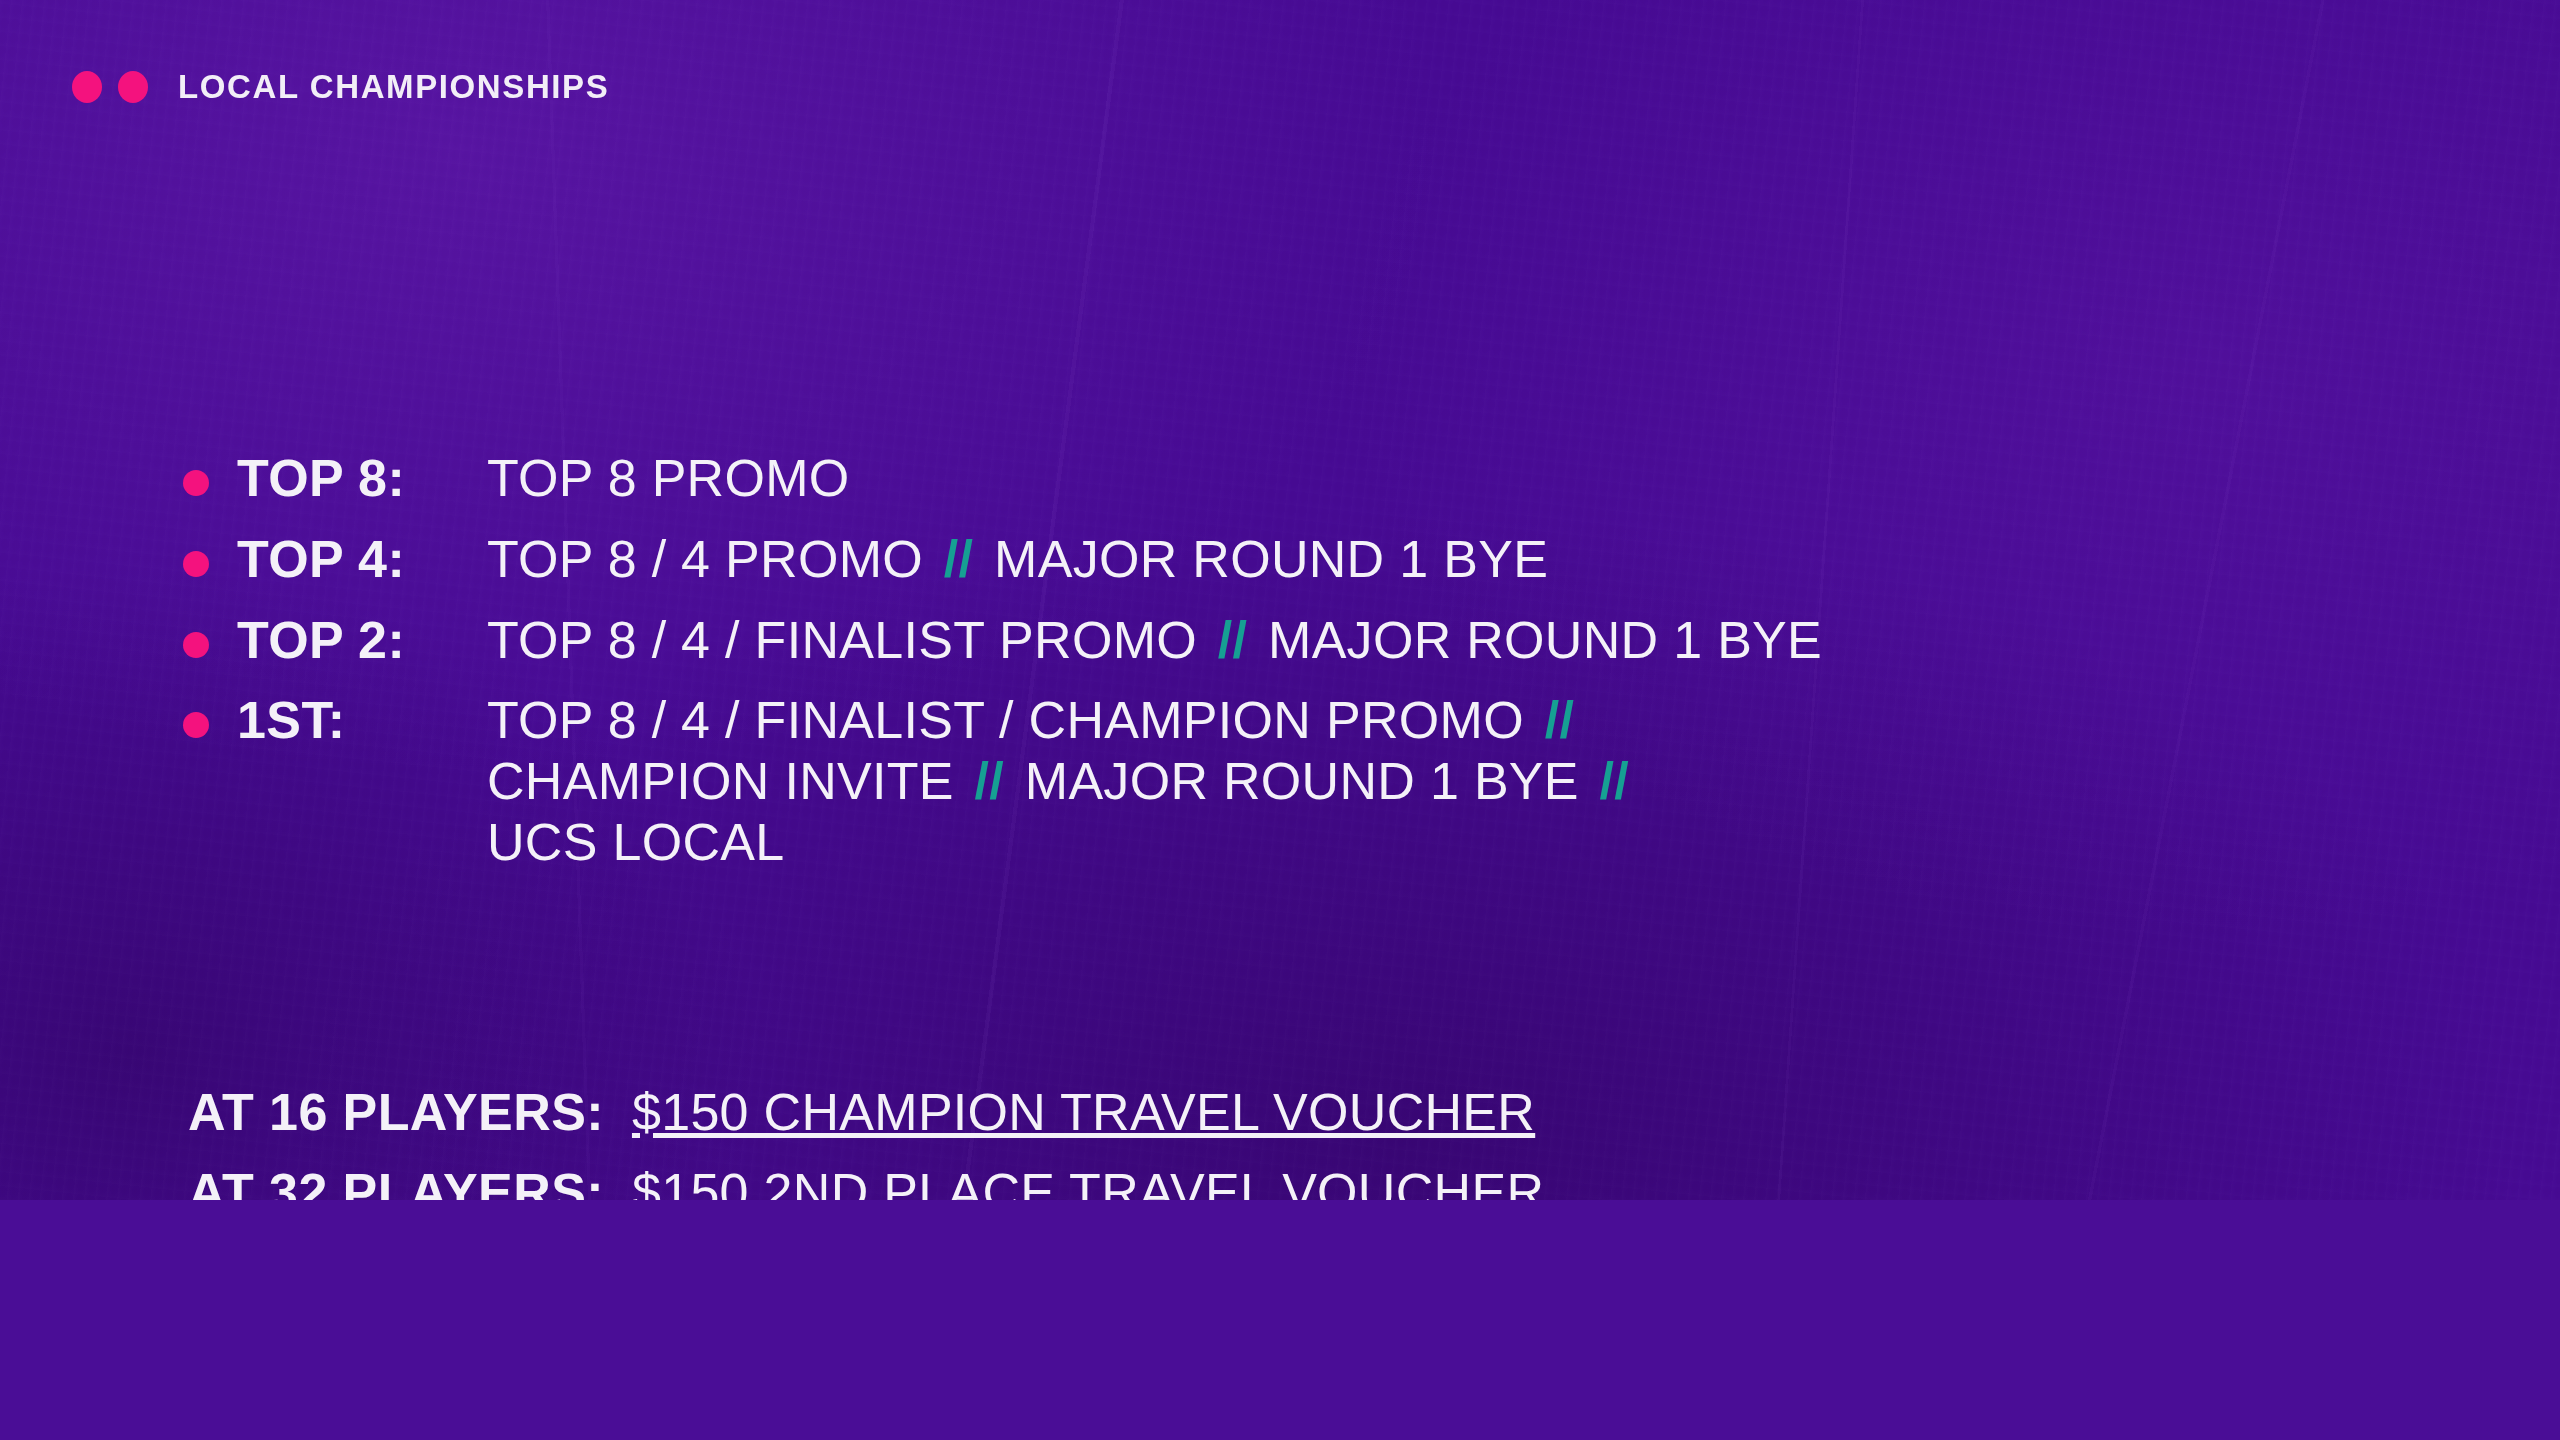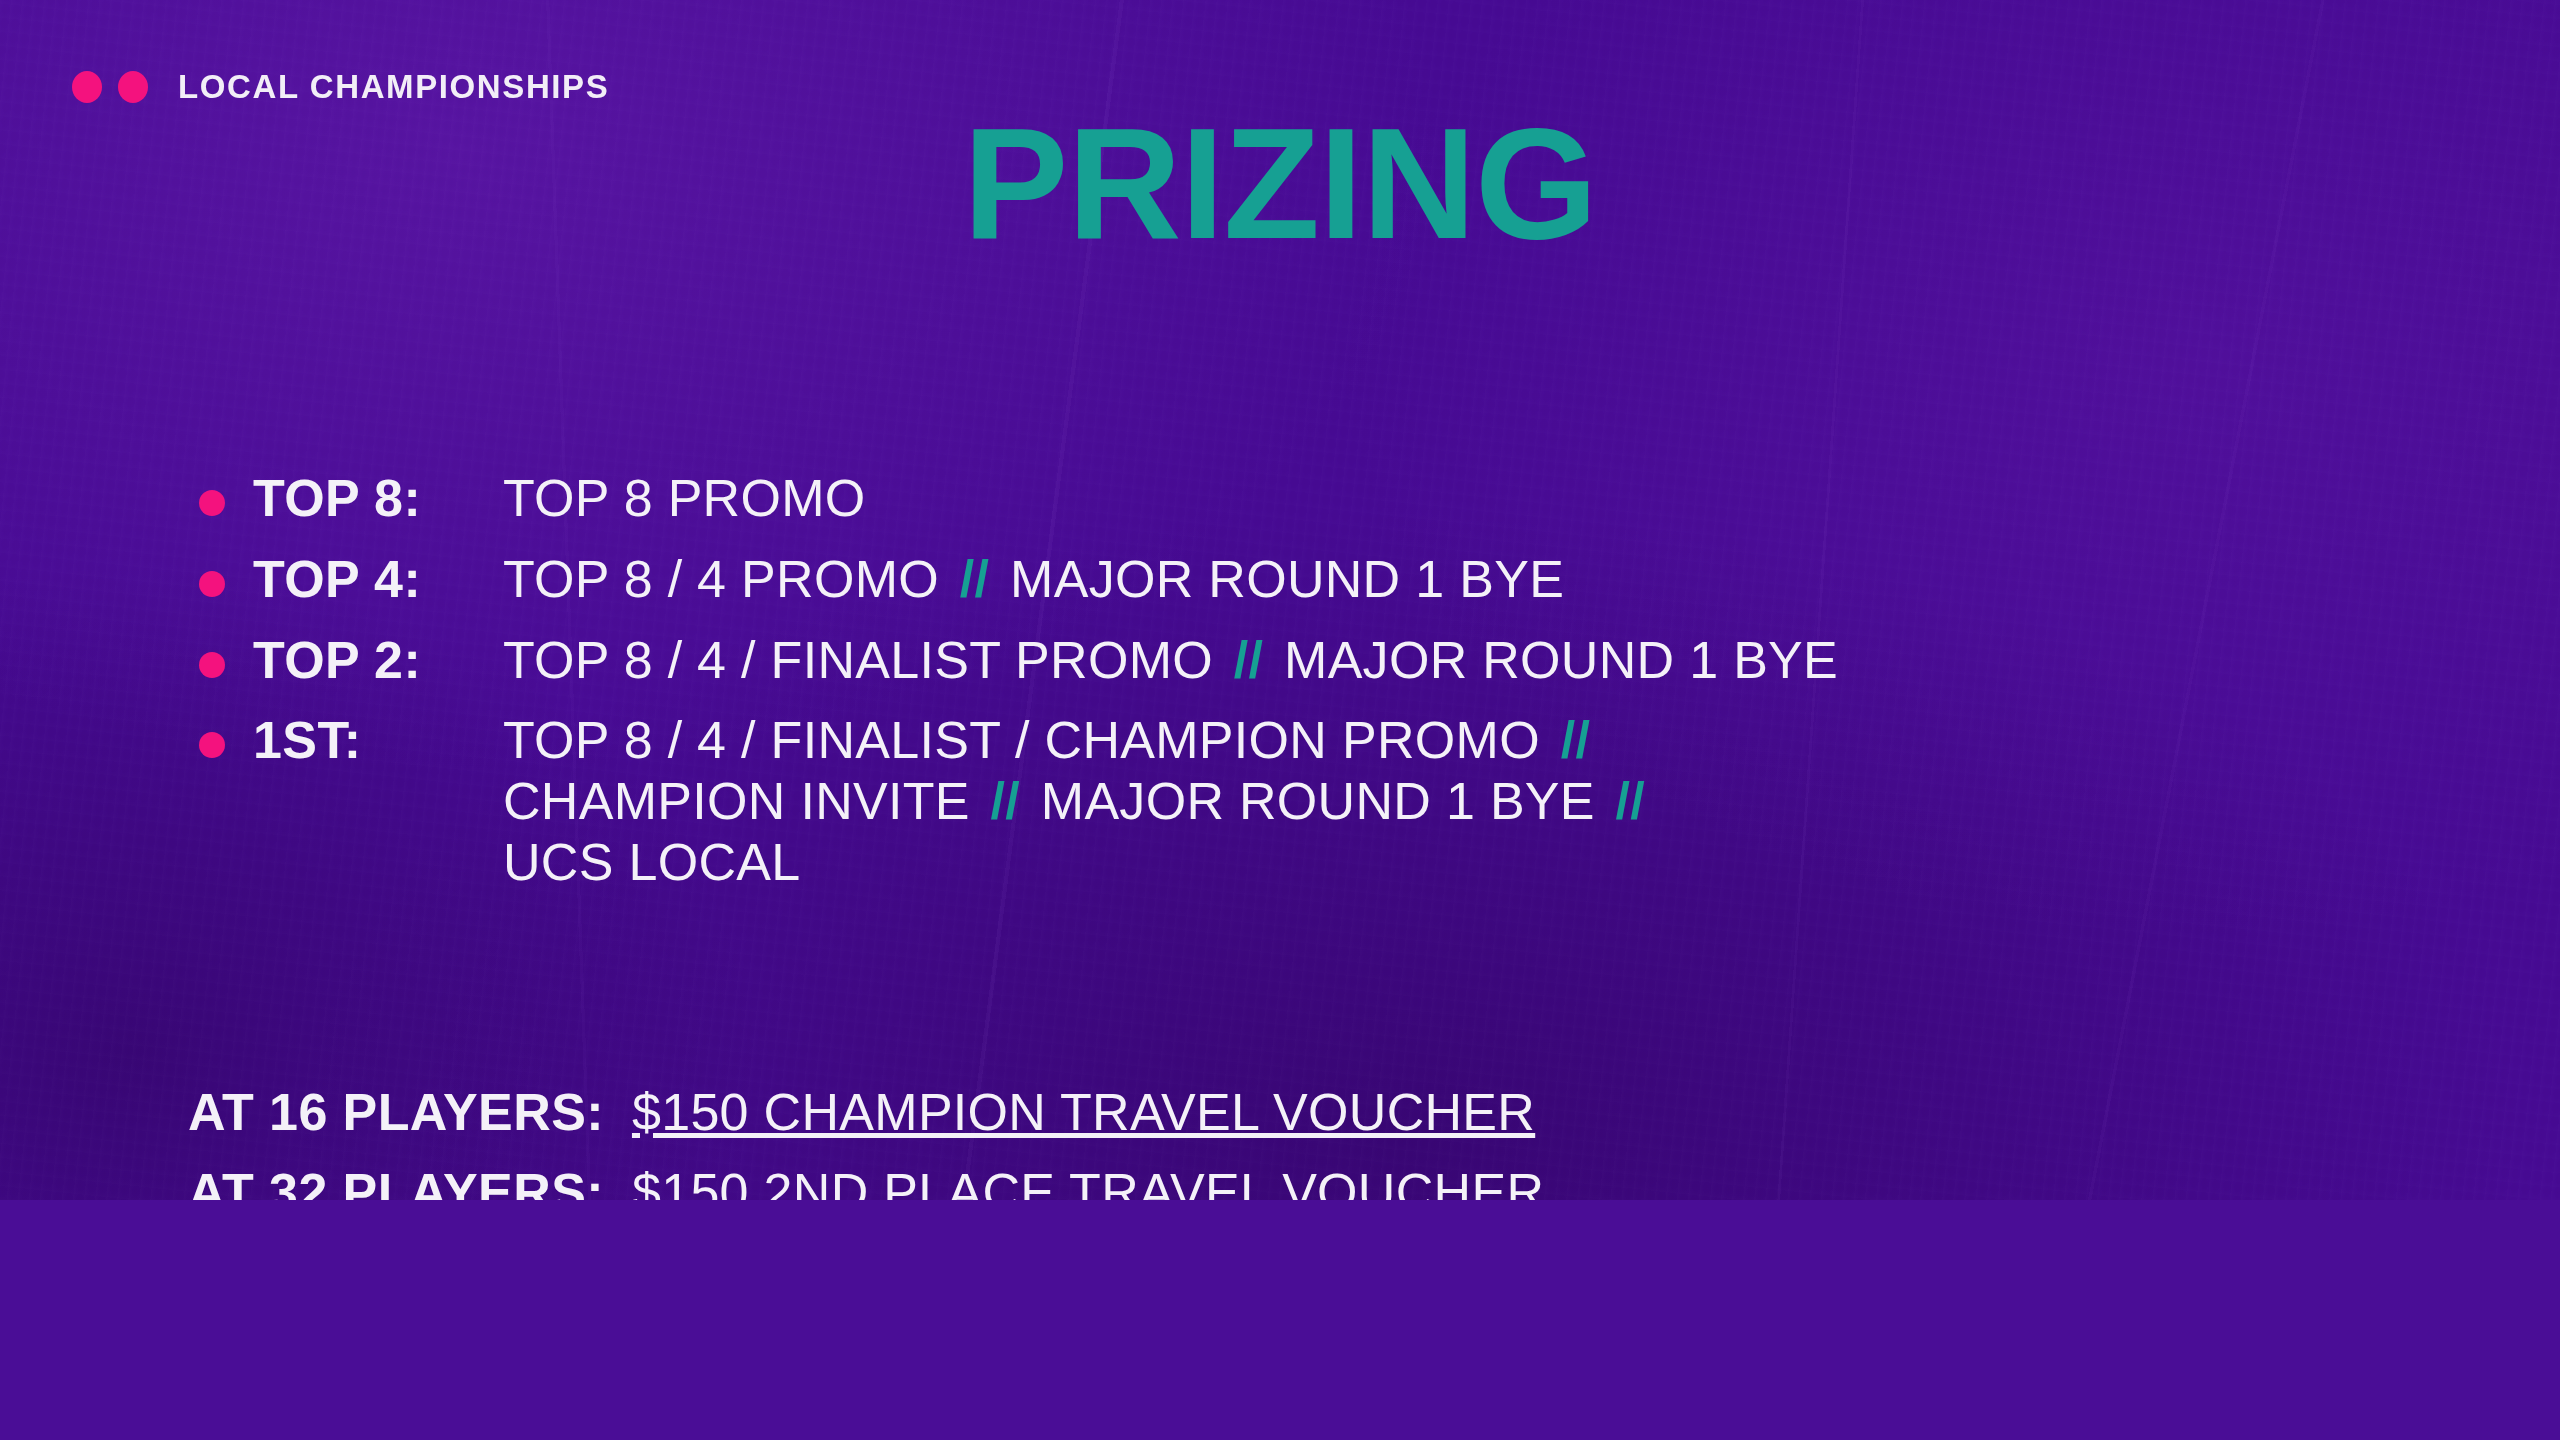--- a/index.html
+++ b/index.html
@@ -72,23 +72,22 @@
     color:#16a093;
     font-size:158px;
     font-weight:bold;
     letter-spacing:-1px;
     line-height:1;
     z-index:5;
   }
 
   
   #prize-list{
-    position:absolute; left:199px; top:448px;
-    z-index:5;
-    margin-top:20px;
+    position:absolute; left:183px; top:448px;
+    z-index:5;
   }
   .prize-row{
     display:flex; align-items:flex-start;
     margin-bottom:20px;
   }
   .prize-bullet{
     flex:0 0 auto;
     width:26px; height:26px; border-radius:50%;
     background:#f4127e;
     margin-top:22px; margin-right:28px;
@@ -153,21 +152,20 @@
   <div class="tex-c"></div>
 
   <div id="header">
     <div class="dots">
       <span class="dot"></span>
       <span class="dot"></span>
     </div>
     <div class="kicker">LOCAL CHAMPIONSHIPS</div>
   </div>
 
-  <div id="title">PRIZING</div>
 
   <div id="prize-list">
       <div class="prize-row">
         <span class="prize-bullet"></span>
         <div class="prize-label">TOP 8:</div>
         <div class="prize-values">
           <div class="prize-line"><span>TOP 8 PROMO</span></div>
         </div>
       </div>
       <div class="prize-row">

